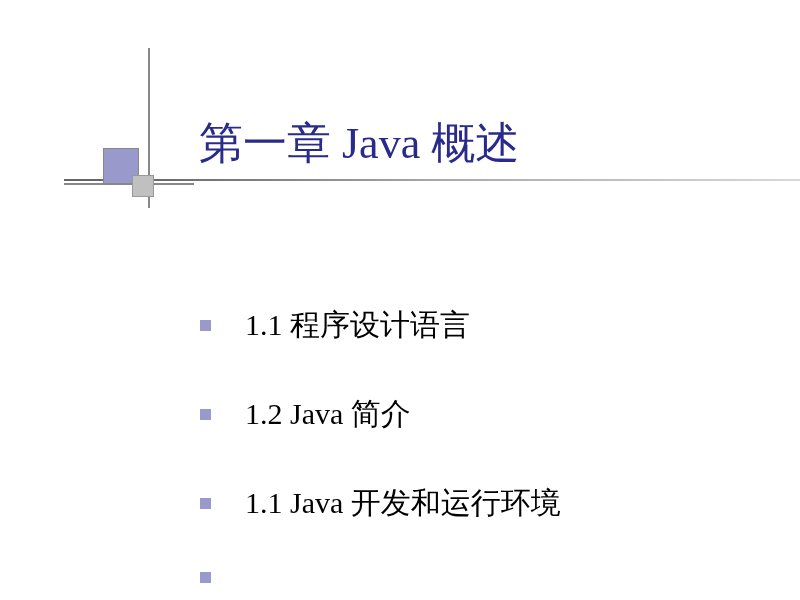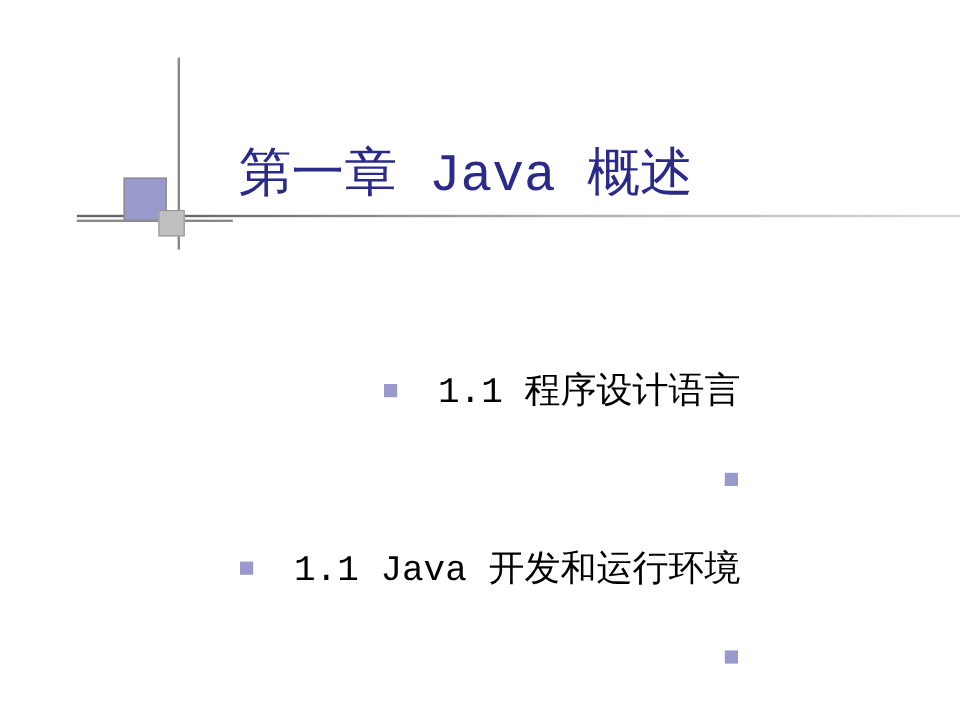--- a/index.html
+++ b/index.html
@@ -1,19 +1,18 @@
 <!DOCTYPE html>
 <html><head>
   <meta charset="utf-8">
   <style>
     * {
       margin: 16px;
       padding: 0;
       box-sizing: border-box;
-      font-family: Liberation Mono, monospace;
     }
     body {
       width: 800px;
       height: 600px;
       background: #ffffff;
       font-family: "SimSun", "宋体", serif;
       position: relative;
       overflow: hidden;
     }
     .title-area {
@@ -77,21 +76,20 @@
       top: 225px;
       left: 120px;
       list-style: none;
     }
     .content-item {
       display: flex;
       align-items: center;
       margin-bottom: 14px;
       font-size: 30px;
       color: #000;
-      justify-content: flex-end;
     }
     .bullet {
       display: inline-block;
       width: 11px;
       height: 11px;
       background: #9999cc;
       margin-right: 18px;
       flex-shrink: 0;
     }
   </style>
@@ -109,20 +107,21 @@
 <div class="square-large"></div>
 <div class="square-small"></div>
 
 <ul class="content-list">
   <li class="content-item">
     <span class="bullet"></span>
     <span>1.1  程序设计语言</span>
   </li>
   <li class="content-item">
     <span class="bullet"></span>
+    <span>1.2  Java 简介</span>
   </li>
   <li class="content-item">
     <span class="bullet"></span>
     <span>1.1 Java  开发和运行环境</span>
   </li>
   <li class="content-item">
     <span class="bullet"></span>
   </li>
 </ul>
 

